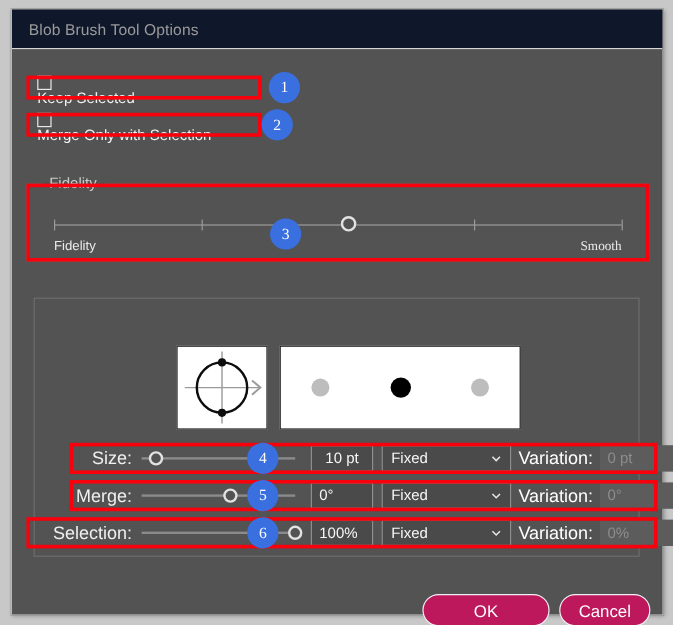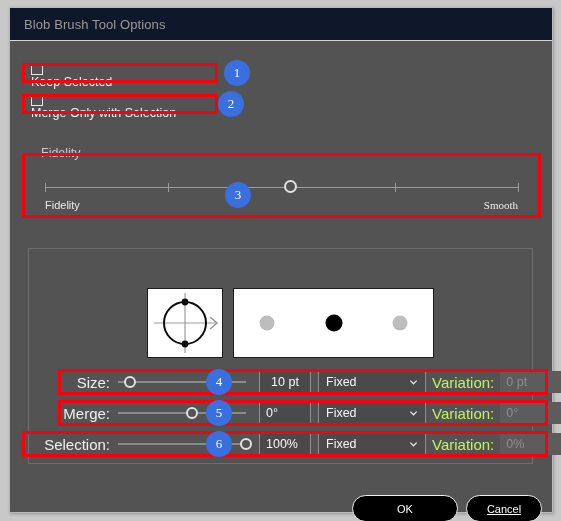--- a/index.html
+++ b/index.html
@@ -124,21 +124,21 @@
   .ctrl-row {
     position: absolute;
     height: 22px;
     display: flex; align-items: center;
   }
   .ctrl-label {
     font-size: 15px; color: #efefef;
     text-align: right;
     flex: none;
   }
-  .ctrl-label.dim { color: #bef264; }
+  .ctrl-label.dim { color: #ffffff; }
   .sld {
     position: relative;
     height: 18px;
     flex: none;
   }
   .sld-track {
     position: absolute;
     left: 0; right: 0; top: 8px;
     height: 2px; background: #8b8b8b;
   }
@@ -191,23 +191,23 @@
     flex: none;
     position: relative;
   }
 
   
   .btn {
     position: absolute;
     height: 27px;
     border: 1px solid #f1f1f1;
     border-radius: 14px;
-    background: #000000;
+    background: #be185d;
     color: #fdfdfd;
-    font-size: 11px;
+    font-size: 14px;
     display: flex; align-items: center; justify-content: center;
   }
 </style>
 </head>
 <body>
 
 <div class="dialog">
 
   <div class="titlebar">
     <div class="titlebar-text">Blob Brush Tool Options</div>
@@ -337,16 +337,16 @@
         <div class="var-field" style="width:90px;">
           <span>0%</span>
 
         </div>
       </div>
     </div>
     <div class="redbox" style="left:12px; top:390px; width:526px; height:26px;"></div>
     <div class="badge" style="left:196px; top:390px;">6</div>
 
     <div class="btn" style="left:342px; top:454px; width:106px;">OK</div>
-    <div class="btn" style="left:456px; top:454px; width:76px;text-decoration:underline;">Cancel</div>
+    <div class="btn" style="left:456px; top:454px; width:76px;">Cancel</div>
 
   </div>
 </div>
 
 </body></html>

